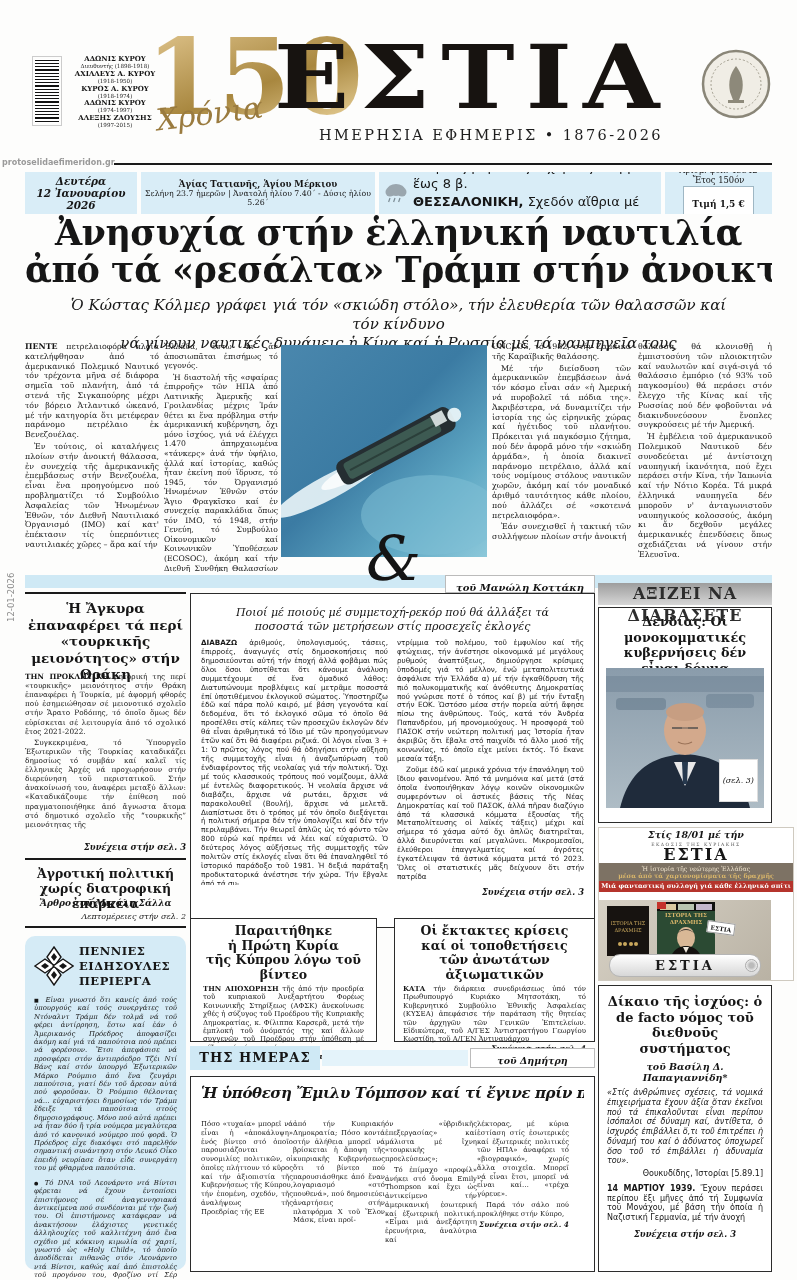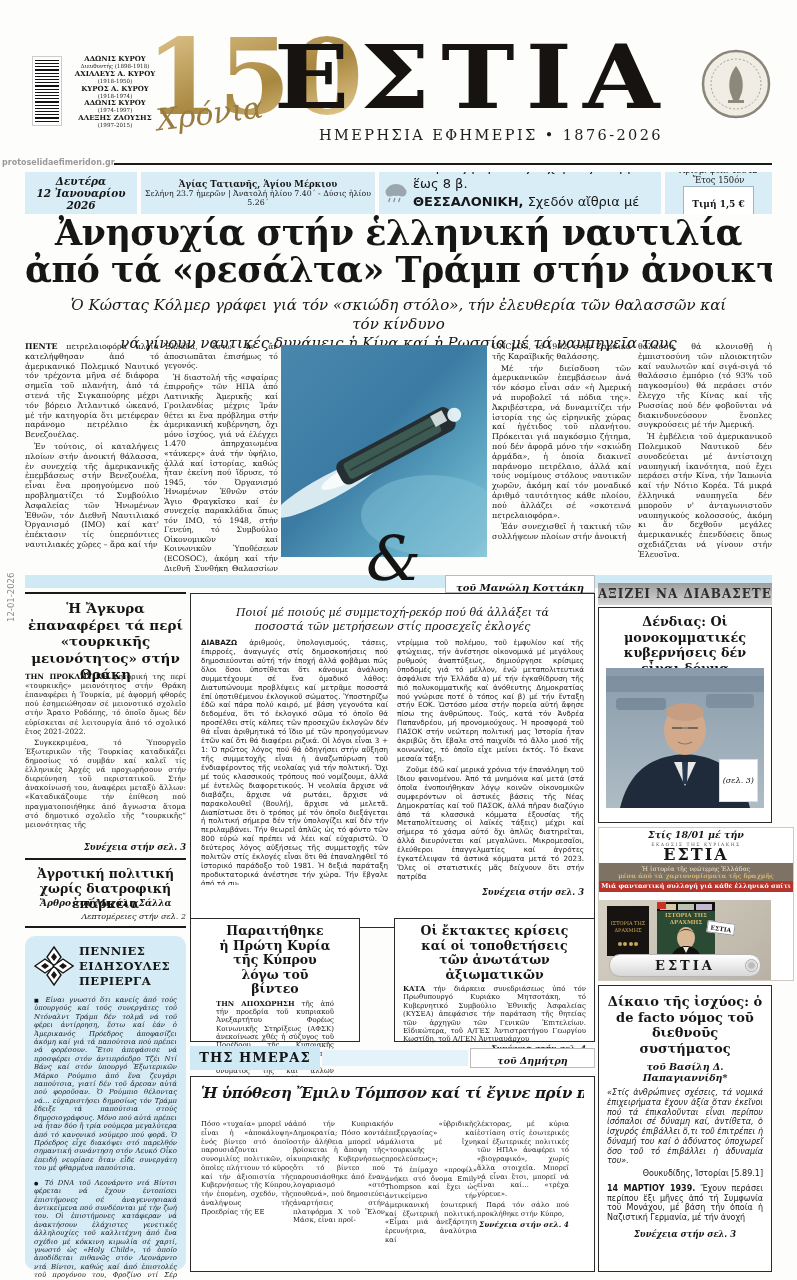--- a/index.html
+++ b/index.html
@@ -37,21 +37,21 @@
   .datebox { position:absolute; top:172px; height:42px; background:#d9edf7;
     display:flex; flex-direction:column; justify-content:center; overflow:hidden; }
   
   .headline { font-size:35px; font-weight:bold; line-height:37px; letter-spacing:-0.5px; white-space:nowrap; }
   .standfirst { font-size:15px; font-style:italic; line-height:19px; }
   
   .k-col { font-family:"DejaVu Sans","Liberation Sans",sans-serif; font-size:7.2px; line-height:1.24; overflow:hidden; }
   .pennies { background:#d5ebf6; border-radius:10px; }
   .pen-item { font-style:italic; font-size:6.9px; line-height:1.22; overflow:hidden; }
   .gray-head { background:linear-gradient(180deg,#9d9d9d,#d6d6d6); color:#2d2d2d;
-    font-weight:bold; font-size:12px; letter-spacing:1px; }
+    font-weight:bold; font-size:16px; letter-spacing:1px; }
   .chip { background:#fff; border:1px solid #bbb; }
   .small-sans { font-family:"DejaVu Sans","Liberation Sans",sans-serif; font-size:8px; line-height:1.22; }
 </style>
 </head>
 <body>
 
 <div class="abs barcode" style="left:32px;top:56px;width:30px;height:70px;"></div>
 
 <div class="abs center" style="left:62px;top:55px;width:106px;">
   <span class="dir-name">ΑΔΩΝΙΣ ΚΥΡΟΥ</span>
@@ -302,21 +302,21 @@
   <div class="center ital bold" style="font-size:9.5px;margin:5px 0;">τοῦ Βασίλη Δ. Παπαγιαννίδη*</div>
   <div class="small-sans ital justify">«Στίς ἀνθρώπινες σχέσεις, τά νομικά ἐπιχειρήματα ἔχουν ἀξία ὅταν ἐκεῖνοι πού τά ἐπικαλοῦνται εἶναι περίπου ἰσόπαλοι σέ δύναμη καί, ἀντίθετα, ὁ ἰσχυρός ἐπιβάλλει ὅ,τι τοῦ ἐπιτρέπει ἡ δύναμή του καί ὁ ἀδύνατος ὑποχωρεῖ ὅσο τοῦ τό ἐπιβάλλει ἡ ἀδυναμία του».</div>
   <div class="small-sans right" style="margin:3px 0 5px;">Θουκυδίδης, Ἱστορίαι [5.89.1]</div>
   <div class="small-sans justify">
     <span class="lw">14 ΜΑΡΤΙΟΥ 1939.</span>
     <span>Ἔχουν περάσει περίπου ἕξι μῆνες ἀπό τή Συμφωνία τοῦ Μονάχου, μέ βάση τήν ὁποία ἡ Ναζιστική Γερμανία, μέ τήν ἀνοχή</span>
   </div>
   <div class="center cont" style="margin-top:6px;">Συνέχεια στήν σελ. 3</div>
 </div>
 
-<div class="abs box" style="left:190px;top:918px;width:170px;height:124px;padding:5px 25px;">
+<div class="abs box" style="left:190px;top:918px;width:187px;height:124px;padding:5px 12px;">
   <div class="center bold" style="font-size:12.5px;line-height:14.5px;">
     <div>Παραιτήθηκε</div>
     <div>ἡ Πρώτη Κυρία</div>
     <div>τῆς Κύπρου λόγω τοῦ βίντεο</div>
   </div>
   <div class="justify" style="font-size:7px;line-height:1.2;margin-top:3px;">
     <span class="lw">ΤΗΝ ΑΠΟΧΩΡΗΣΗ</span>
     <span>τῆς ἀπό τήν προεδρία τοῦ κυπριακοῦ Ἀνεξαρτήτου Φορέως Κοινωνικῆς Στηρίξεως (ΑΦΣΚ) ἀνεκοίνωσε χθές ἡ σύζυγος τοῦ Προέδρου τῆς Κυπριακῆς Δημοκρατίας, κ. Φίλιππα Καρσερᾶ, μετά τήν ἐμπλοκή τοῦ ὀνόματός της καί ἄλλων συγγενῶν τοῦ Προέδρου στήν ὑπόθεση μέ μίζες πού φέρεται νά</span>
   </div>
   <div class="right cont" style="font-size:7.8px;">Συνέχεια στήν σελ. 3</div>

